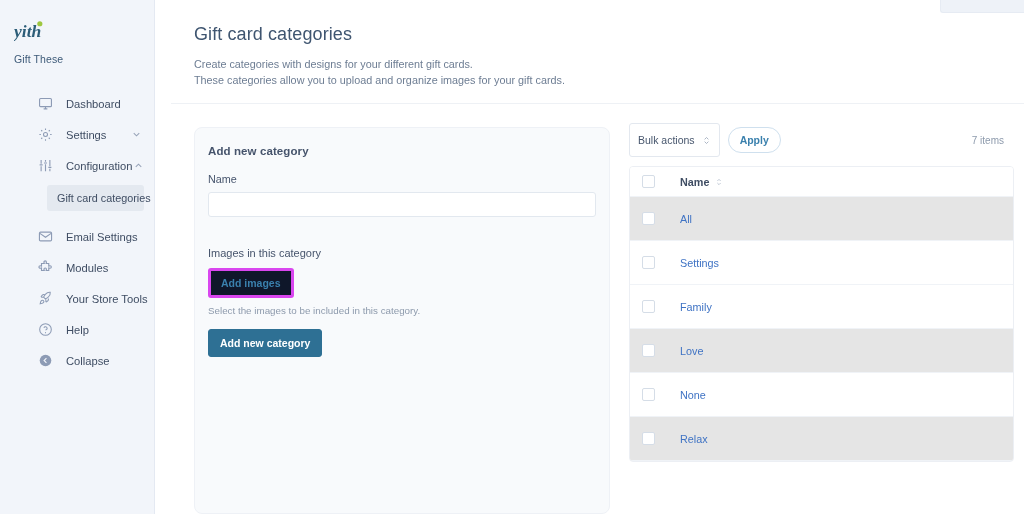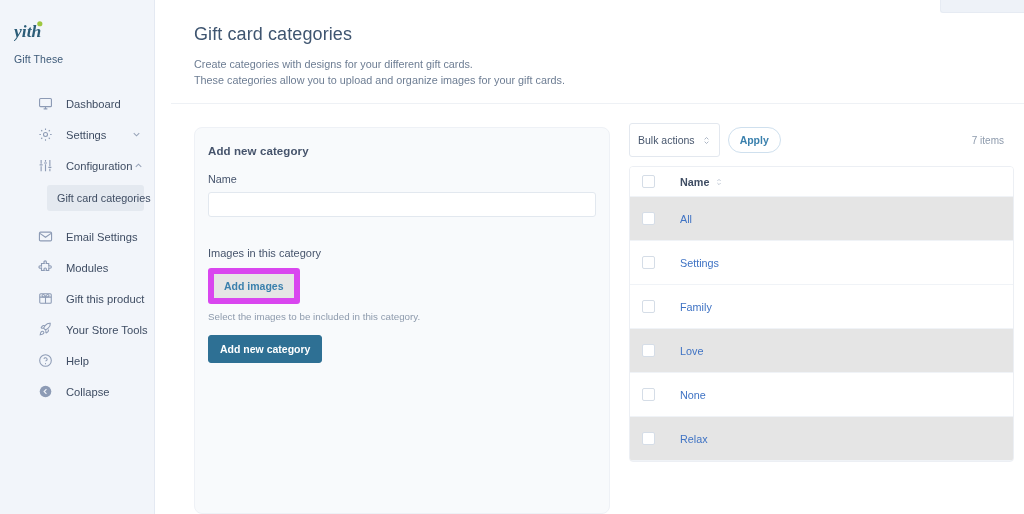--- a/index.html
+++ b/index.html
@@ -157,22 +157,22 @@
   }
   .sub-label {
     font-size: 11px;
     color: #46546c;
     margin-top: 30px;
     display: block;
   }
   .btn-outline {
     margin-top: 9px;
     display: inline-block;
-    background: #e5e5e5;
-    border: 6px solid #d946ef;
+    background: #0f172a;
+    border: 3px solid #d946ef;
     border-radius: 3px;
     color: #3a80ad;
     font-size: 10.5px;
     font-weight: 700;
     padding: 6px 10px 6px 10px;
     cursor: pointer;
     font-family: "Liberation Sans", sans-serif;
   }
   .btn-primary {
     margin-top: 13px;
@@ -353,30 +353,20 @@
 
       <div class="nav-item">
         <span class="ico">
           <svg width="15" height="15" viewBox="0 0 24 24" fill="none" stroke="currentColor" stroke-width="1.8">
               <path d="M9.5 3.4a2 2 0 0 1 4 0c0 1.1-.6 1.6-.6 2.1h4.3v4.2c.5 0 1-.6 2.1-.6a2 2 0 0 1 0 4c-1.1 0-1.6-.6-2.1-.6v4.3h-4.3c0-.5.6-1 .6-2.1a2 2 0 0 0-4 0c0 1.1.6 1.6.6 2.1H5.6v-4.3c-.5 0-1 .6-2.1.6a2 2 0 0 1 0-4c1.1 0 1.6.6 2.1.6V5.5h4.5c0-.5-.6-1-.6-2.1Z"></path>
             </svg>
         </span>
         <span class="nav-label">Modules</span>
       </div>
 
-      <div class="nav-item">
-        <span class="ico">
-          <svg width="15" height="15" viewBox="0 0 24 24" fill="none" stroke="currentColor" stroke-width="1.7">
-              <rect x="2.8" y="4.5" width="18.4" height="15" rx="1.6"></rect>
-              <path d="M2.8 9.8h18.4M12 9.8v9.7"></path>
-              <path d="M8.6 9.5c-1.3 0-2.2-.8-2.2-1.9S7.3 5.7 8.6 5.7c1.6 0 2.6 1.5 3.4 3.8-2.3 0-3.4 0-3.4 0ZM15.4 9.5c1.3 0 2.2-.8 2.2-1.9s-.9-1.9-2.2-1.9c-1.6 0-2.6 1.5-3.4 3.8 2.3 0 3.4 0 3.4 0Z"></path>
-            </svg>
-        </span>
-        <span class="nav-label">Gift this product</span>
-      </div>
 
       <div class="nav-item">
         <span class="ico">
           <svg width="15" height="15" viewBox="0 0 24 24" fill="none" stroke="currentColor" stroke-width="1.7">
               <path d="M5.4 15.3c-1.5 1.5-1.9 5.2-1.9 5.2s3.7-.4 5.2-1.9c.9-.9.9-2.3 0-3.2s-2.4-1-3.3-.1Z"></path>
               <path d="M12.6 13.5 9 9.9c.6-1.7 1.5-3.3 2.7-4.6 3.6-3.9 7.9-3.3 7.9-3.3s.6 4.3-3.3 7.9c-1.3 1.2-2.9 2.1-4.6 2.7Z"></path>
               <path d="M9.1 9.9H5.9a.8.8 0 0 1-.6-1.3l2-2.3c.3-.4.8-.6 1.3-.6h2.2M12.6 13.5v3.2c0 .5.6.9 1.1.6l2.3-2c.4-.3.6-.8.6-1.3v-2.2"></path>
             </svg>
         </span>
         <span class="nav-label">Your Store Tools</span>

